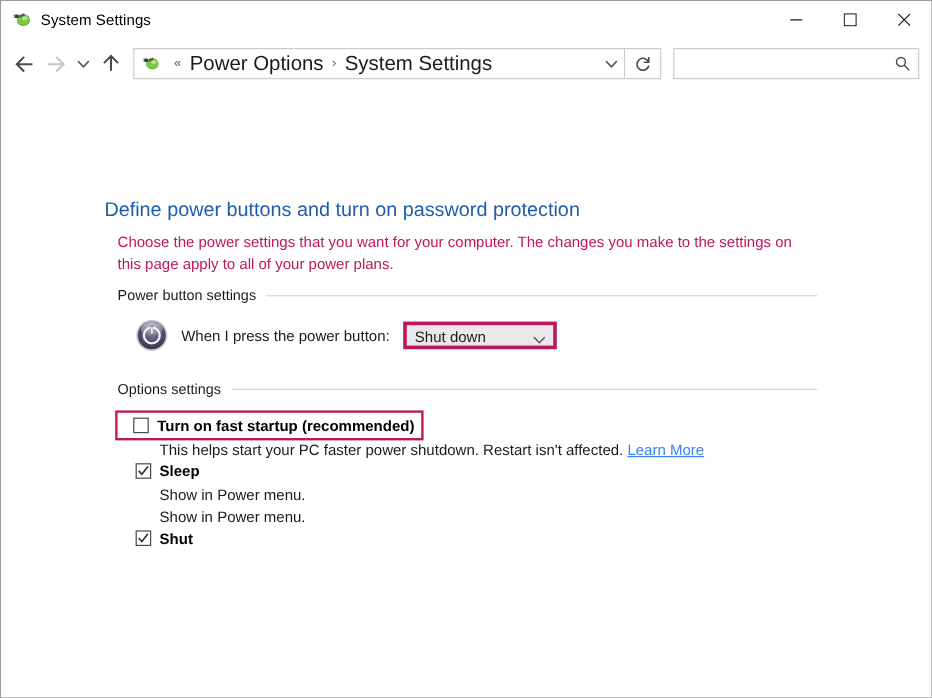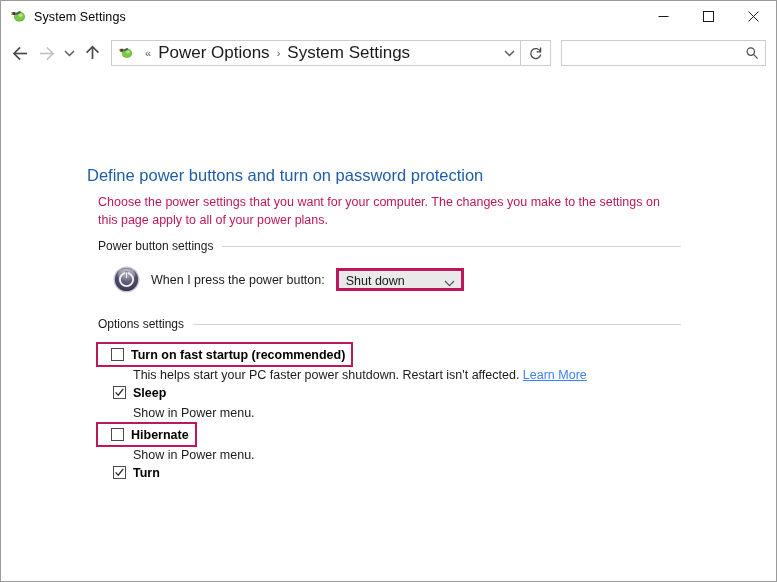--- a/index.html
+++ b/index.html
@@ -492,32 +492,28 @@
         <div class="opt-row">
           <span class="cbox">
             <svg width="11" height="11" viewBox="0 0 11 11">
               <path d="M1.6 5.4 L4.2 8.2 L9.3 1.8" fill="none" stroke="#2b2b2b" stroke-width="1.3"></path>
             </svg>
           </span>
           <span class="opt-label">Sleep</span>
         </div>
         <div class="opt-sub">Show in Power menu.</div>
 
-        <div class="opt-row highlight">
-          <span class="cbox"></span>
-          <span class="opt-label">Hibernate</span>
-        </div>
         <div class="opt-sub">Show in Power menu.</div>
 
         <div class="opt-row">
           <span class="cbox">
             <svg width="11" height="11" viewBox="0 0 11 11">
               <path d="M1.6 5.4 L4.2 8.2 L9.3 1.8" fill="none" stroke="#2b2b2b" stroke-width="1.3"></path>
             </svg>
           </span>
-          <span class="opt-label">Turn</span>
+          <span class="opt-label">Shut</span>
         </div>
 
       </div>
     </div>
 
   </div>
 </div>
 
 </body></html>

